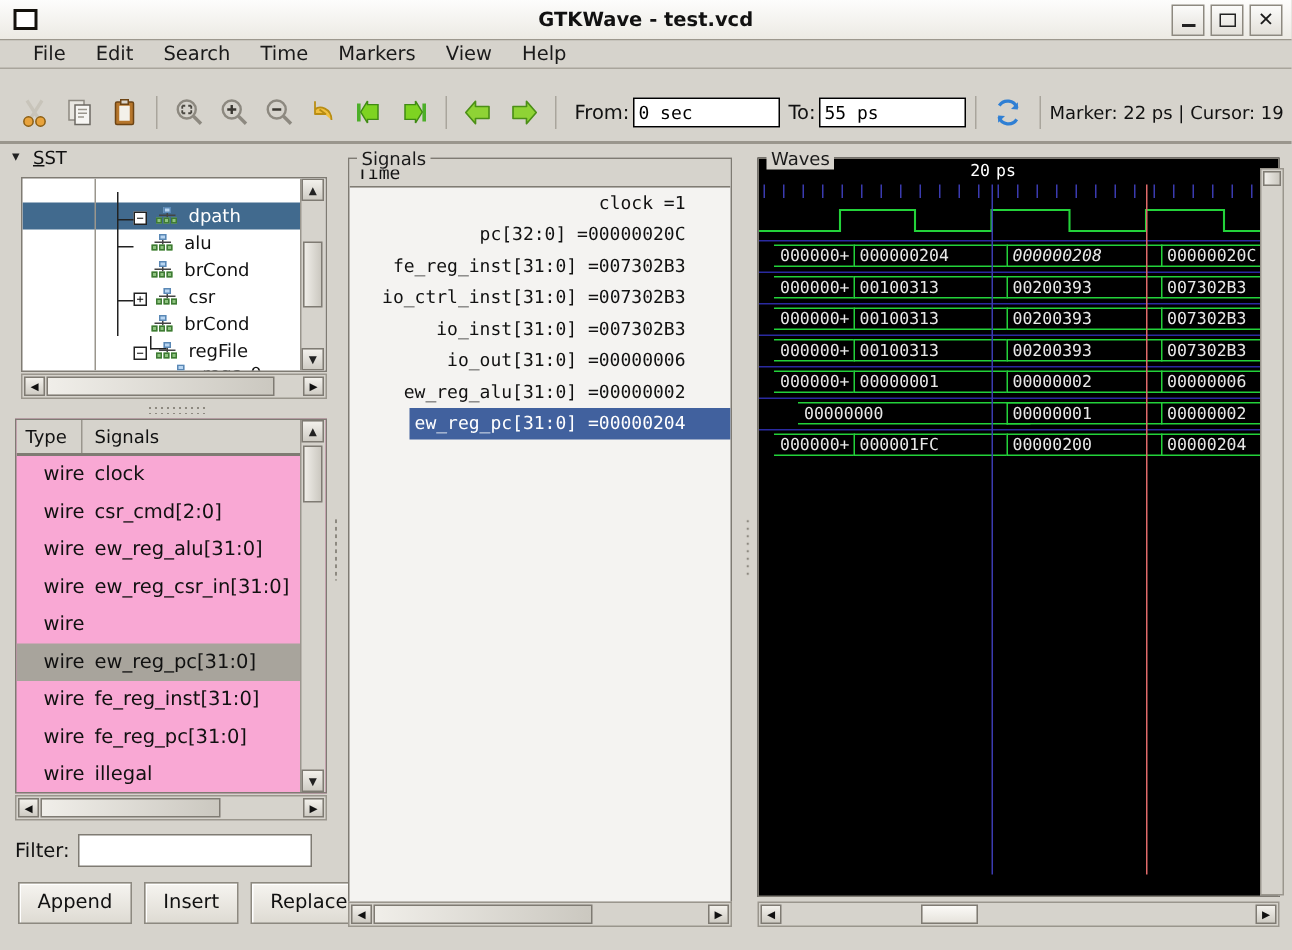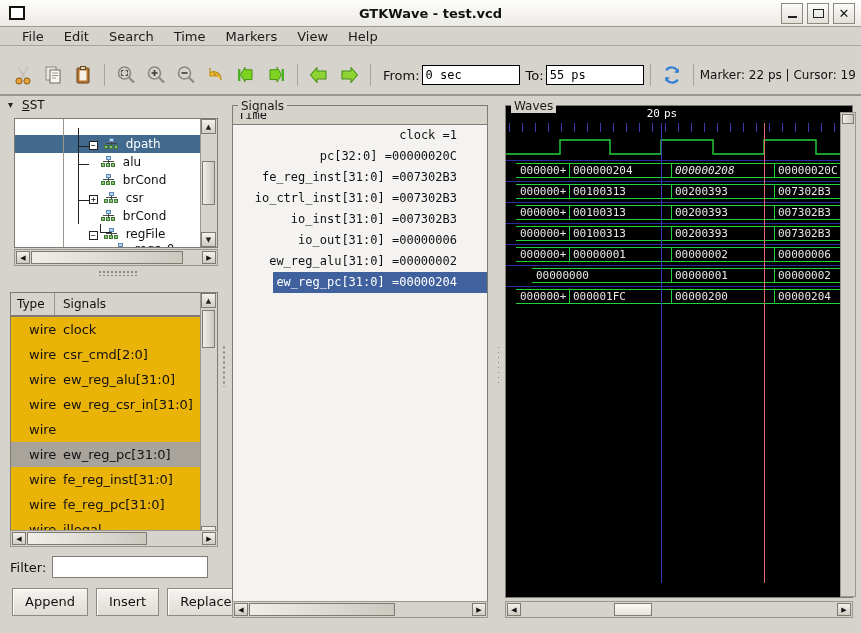--- a/index.html
+++ b/index.html
@@ -120,22 +120,22 @@
     position:absolute;left:14px;top:249px;width:204px;height:17px;
     background:#d6d3cc;border:1px solid #9a968d;box-sizing:border-box;
   }
   .grip{
     position:absolute;left:98px;top:270px;width:40px;height:6px;
     background-image:radial-gradient(#8d8980 0.9px,transparent 1px);
     background-size:4px 4px;
   }
 
   .siglist-outer{
-    position:absolute;left:10px;top:292px;width:208px;height:250px;
-    background:#eab308;border:1px solid #7f7b73;box-sizing:border-box;overflow:hidden;
+    position:absolute;left:10px;top:279px;width:208px;height:250px;
+    background:#f9a8d4;border:1px solid #7f7b73;box-sizing:border-box;overflow:hidden;
   }
   .siglist-head{
     position:absolute;left:0;top:0;width:190px;height:24px;
     background:#d6d3cc;border-bottom:2px solid #7f7b73;box-sizing:border-box;
     display:flex;
   }
   .siglist-head .c1{width:44px;padding:4px 0 0 6px;font-size:12px;color:#111;border-right:1px solid #9a968d;box-sizing:border-box;}
   .siglist-head .c2{padding:4px 0 0 8px;font-size:12px;color:#111;}
   .sig-rows{position:absolute;left:0;top:24px;width:190px;}
   .sig-row{height:25px;line-height:25px;display:flex;font-size:13px;color:#111;}

